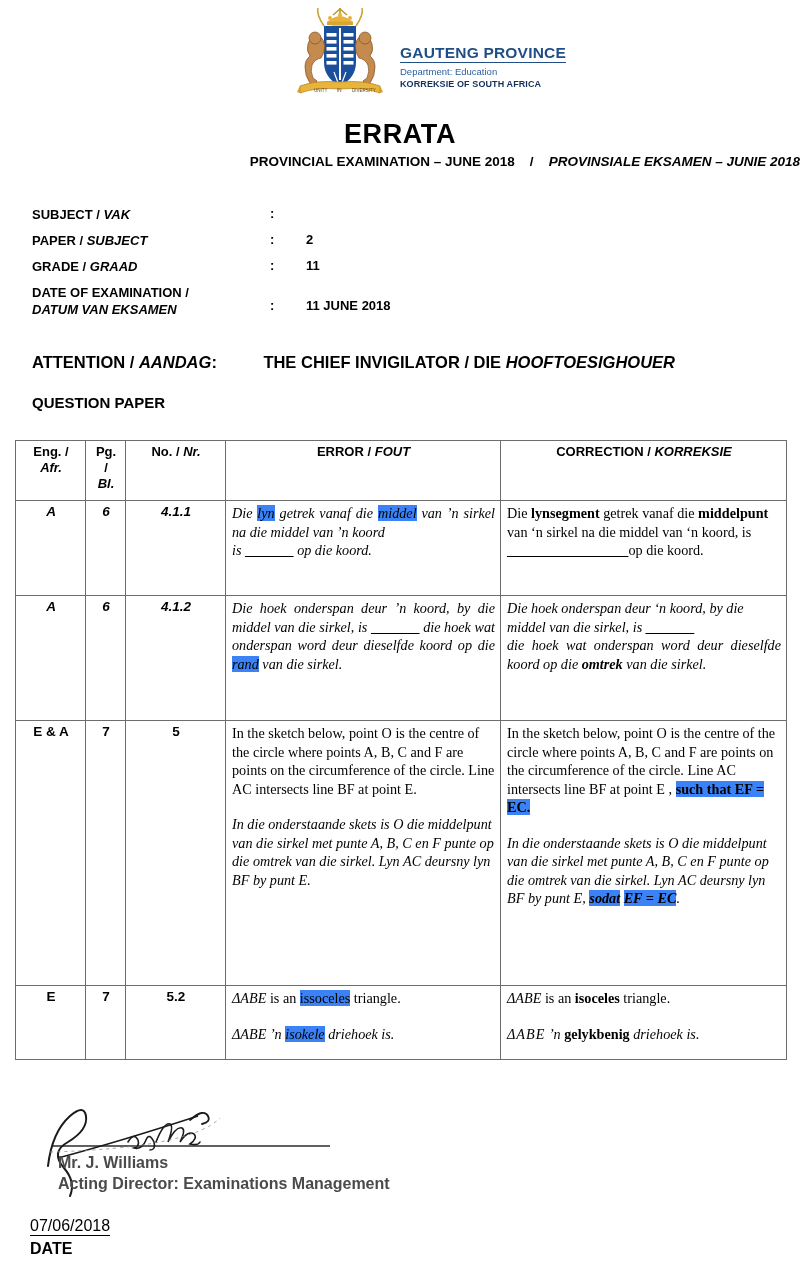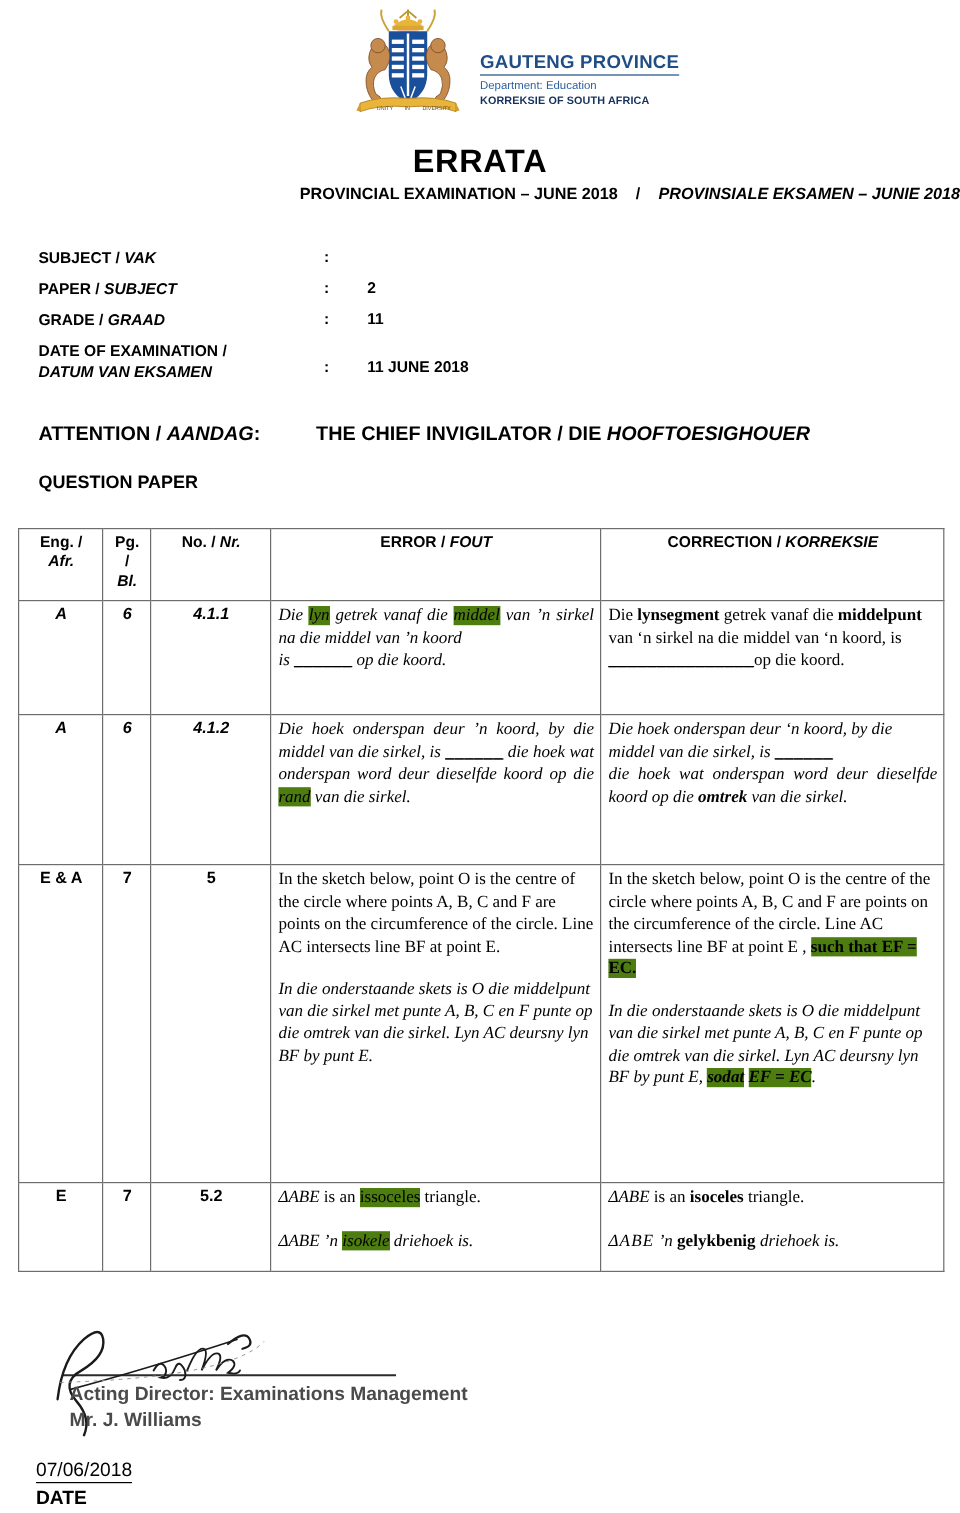--- a/index.html
+++ b/index.html
@@ -155,21 +155,21 @@
 
   td.body {
     font-family: "Liberation Serif", serif;
     font-size: 14.2px;
     line-height: 18.5px;
   }
   td.body p { margin: 0; }
   td.body p.gap { margin-top: 17px; }
   .it  { font-style: italic; }
   .bd  { font-weight: bold; }
-  .hl  { background: #4d7c0f; }
+  .hl  { background: #3b82f6; }
   .blank { text-decoration: underline; letter-spacing: 1px; }
   .just { text-align: justify; text-align-last: left; }
   .mathv { font-family: "Liberation Serif", serif; font-style: italic; }
 
   
   .sig-area {
     position: absolute;
     left: 30px; top: 1092px;
     width: 460px; height: 120px;
   }
@@ -405,21 +405,21 @@
   <svg class="sig-svg" width="460" height="120" viewBox="0 0 460 120">
     <line x1="22" y1="54" x2="300" y2="54" stroke="#2b2b2b" stroke-width="1.6"></line>
     <path d="M18 74 q4 -34 22 -50 q14 -12 16 0 q2 14 -18 26 q-18 10 -4 26 q12 14 6 28" stroke="#1b1b1b" stroke-width="2" fill="none" stroke-linecap="round"></path>
     <path d="M28 66 q60 -16 140 -42" stroke="#1b1b1b" stroke-width="1.4" fill="none"></path>
     <path d="M160 28 q14 -12 18 -4 q3 6 -6 8" stroke="#1b1b1b" stroke-width="1.8" fill="none" stroke-linecap="round"></path>
     <path d="M98 50 q6 -10 10 -2 q2 6 -4 8 q8 2 12 -8 q3 -8 8 2 q2 8 -4 8" stroke="#1b1b1b" stroke-width="1.6" fill="none" stroke-linecap="round"></path>
     <path d="M126 50 q8 -20 14 -18 q4 2 -2 18 q8 -16 14 -14 q4 2 -2 14 q8 -12 14 -8 q4 4 -4 10 q8 2 10 -2" stroke="#1b1b1b" stroke-width="1.6" fill="none" stroke-linecap="round"></path>
     <path d="M20 60 q140 -4 170 -34" stroke="#8c8c8c" stroke-width="0.8" fill="none" stroke-dasharray="3 4"></path>
   </svg>
   <div class="sig-name">
+    <div>Mr. J. Williams</div>
     <div>Acting Director: Examinations Management</div>
-    <div>Mr. J. Williams</div>
   </div>
 </div>
 
 <div class="date-block">
   <div class="date-value">07/06/2018</div>
   <div class="date-label">DATE</div>
 </div>
 
 </body></html>

